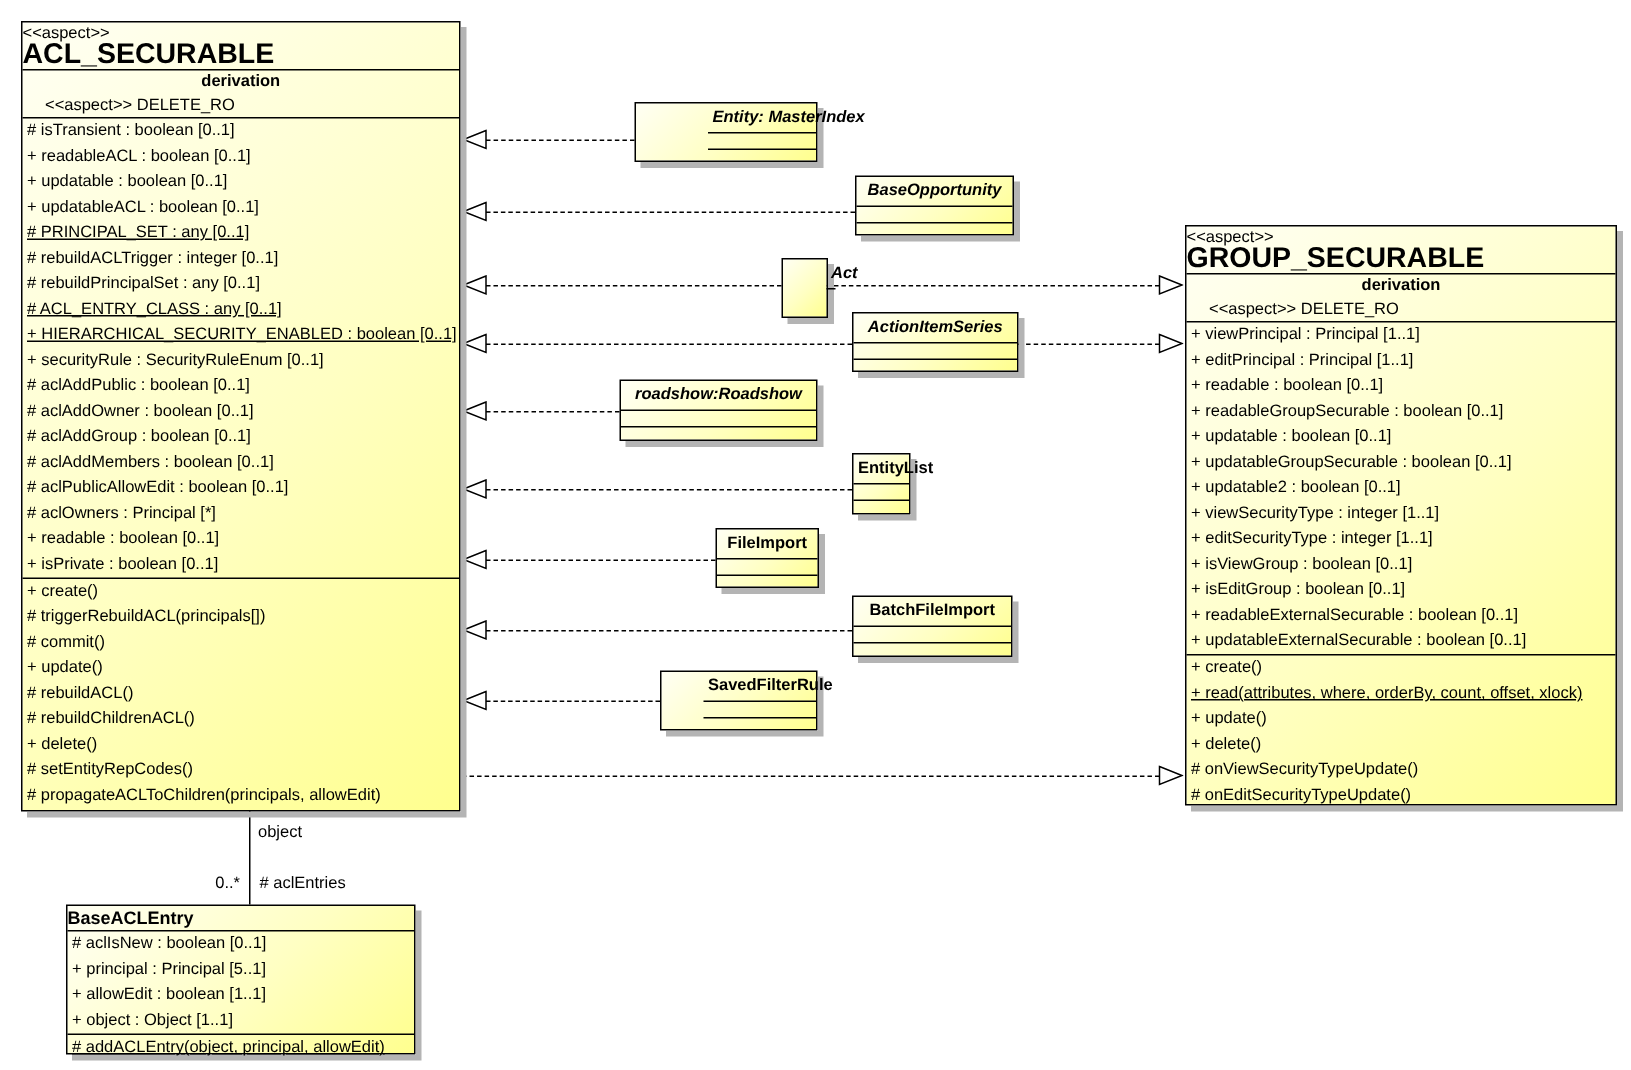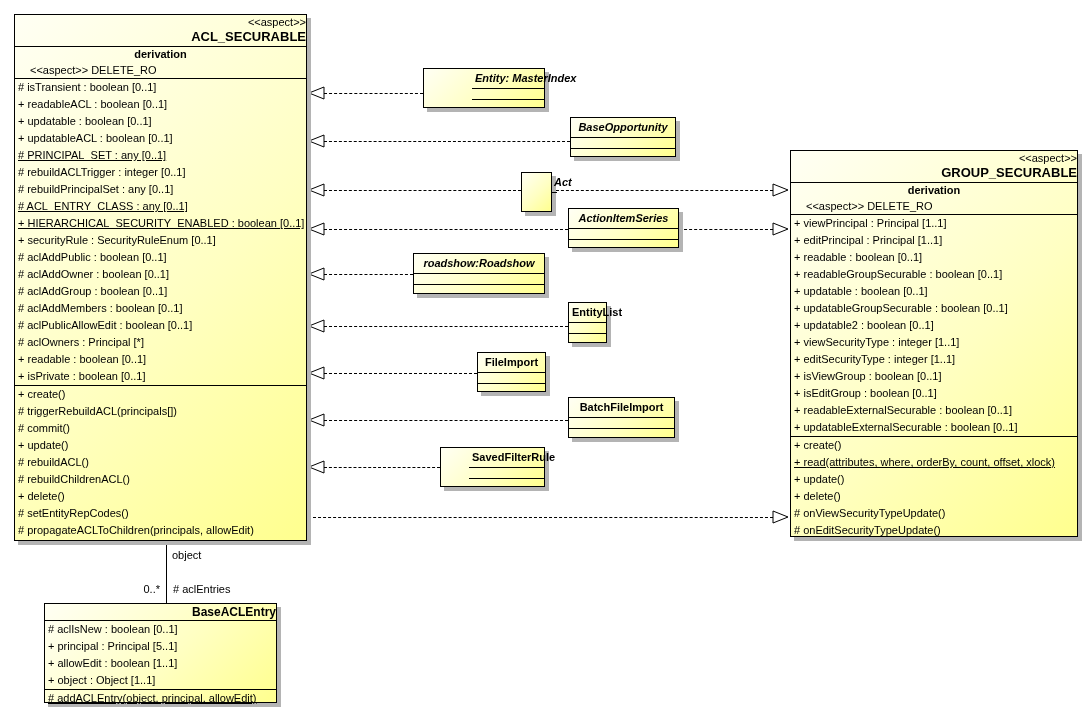--- a/index.html
+++ b/index.html
@@ -1,38 +1,38 @@
 <!DOCTYPE html>
 <html><head>
 <meta charset="utf-8">
 <style>
   html,body{margin:0;padding:0;background:#ffffff;}
   #canvas{position:relative;width:1087px;height:713px;background:#ffffff;overflow:hidden;
           font-family:"Liberation Sans","DejaVu Sans",sans-serif;color:#000;}
   .box{position:absolute;border:1px solid #000;
        background:linear-gradient(135deg,#fffff4 0%,#ffffc2 55%,#ffff8e 100%);
        box-shadow:4px 4px 0 #b4b4b4;box-sizing:border-box;}
-  .hd{text-align:right;}
+  .hd{text-align:left;}
   .st{font-size:11px;height:14px;line-height:15px;}
-  .nm{font-size:13px;font-weight:bold;height:17px;line-height:16px;}
+  .nm{font-size:19px;font-weight:bold;height:17px;line-height:16px;}
   .sec{border-top:1px solid #000;}
   .dl{font-size:11px;font-weight:bold;text-align:center;height:15px;line-height:15px;}
   .dv{font-size:11px;text-align:left;height:16px;line-height:16px;padding-left:15px;}
   .row{height:17px;line-height:17px;font-size:11px;padding:0 3px;white-space:nowrap;overflow:hidden;}
   .u{text-decoration:underline;}
   .dash{position:absolute;height:0;border-top:1px dashed #000;}
   .vline{position:absolute;width:0;border-left:1px solid #000;}
   .arrow{position:absolute;}
   .sbox .t{font-size:11px;font-weight:bold;text-align:center;height:19px;line-height:19px;
            border-bottom:1px solid #000;padding:0 3px;white-space:nowrap;}
   .sbox .c1{height:10px;border-bottom:1px solid #000;}
   .sbox .c2{height:9px;}
   .it{font-style:italic;}
   .lbl{position:absolute;font-size:11px;line-height:13px;white-space:nowrap;}
-  .small-title-row{font-size:12px;font-weight:bold;text-align:right;height:16px;line-height:16px;}
+  .small-title-row{font-size:12px;font-weight:bold;text-align:left;height:16px;line-height:16px;}
 </style>
 </head>
 <body>
 
 <div id="canvas">
 
   <div class="dash" style="left:324px;top:93px;width:99px;"></div>
   <div class="dash" style="left:324px;top:141px;width:246px;"></div>
   <div class="dash" style="left:324px;top:190px;width:197px;"></div>
   <div class="dash" style="left:324px;top:229px;width:244px;"></div>

